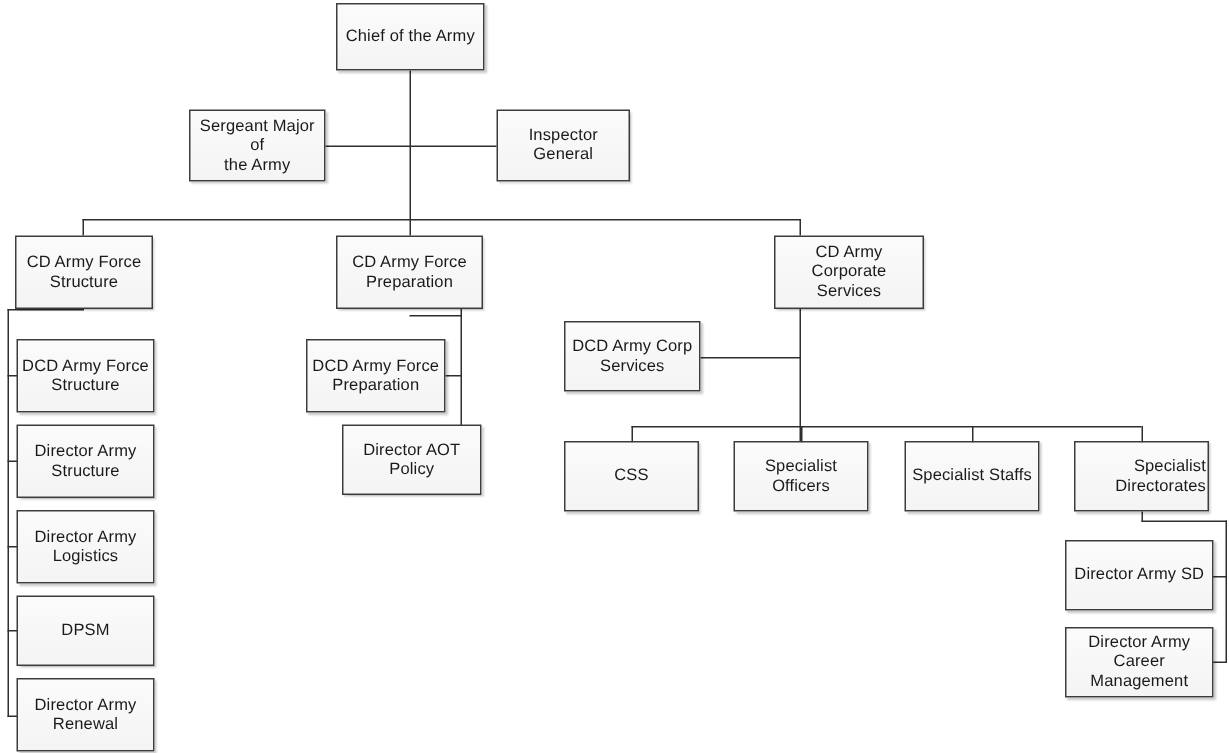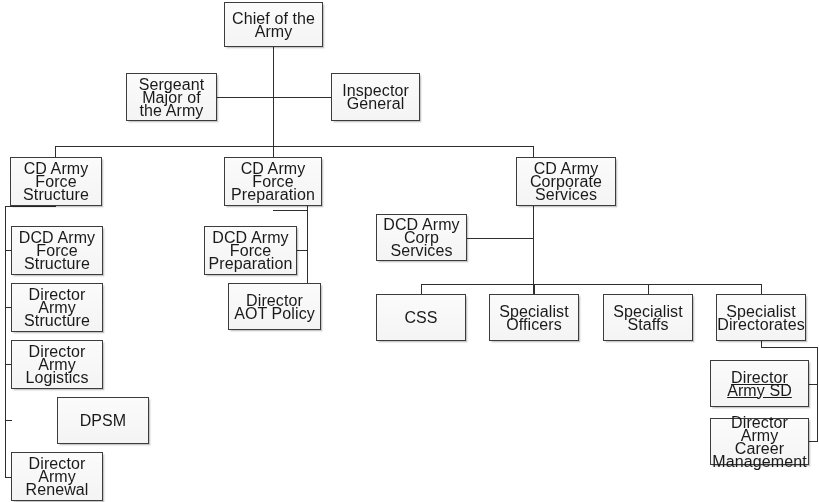--- a/index.html
+++ b/index.html
@@ -23,21 +23,21 @@
     position: absolute;
     box-sizing: border-box;
     border: 1px solid #3c3c3c;
     background: linear-gradient(to bottom, #fbfbfb 0%, #f4f4f4 100%);
     box-shadow: 1.5px 1.5px 1.5px rgba(0,0,0,0.22);
     display: flex;
     align-items: center;
     justify-content: center;
     text-align: center;
     color: #1a1a1a;
-    font-size: 16px;
+    font-size: 11px;
     line-height: 13px;
     letter-spacing: 0.1px;
     z-index: 3;
     padding: 0 1px;
   }
   .node .node-label {
     display: block;
     white-space: pre-line;
     width: 108%;
   }
@@ -110,21 +110,21 @@
 Structure</span>
     </div>
     <div class="node" style="left: 11px; top: 283px; width: 92px; height: 49px;">
       <span class="node-label">Director Army
 Structure</span>
     </div>
     <div class="node" style="left: 11px; top: 340px; width: 92px; height: 49px;">
       <span class="node-label">Director Army
 Logistics</span>
     </div>
-    <div class="node" style="left: 11px; top: 397px; width: 92px; height: 47px; margin-left: 46px;">
+    <div class="node" style="left: 11px; top: 397px; width: 92px; height: 47px;">
       <span class="node-label">DPSM</span>
     </div>
     <div class="node" style="left: 11px; top: 452px; width: 92px; height: 49px;">
       <span class="node-label">Director Army
 Renewal</span>
     </div>
     <div class="node" style="left: 204px; top: 226px; width: 93px; height: 49px;">
       <span class="node-label">DCD Army Force
 Preparation</span>
     </div>
@@ -137,24 +137,24 @@
     </div>
     <div class="node" style="left: 376px; top: 294px; width: 90px; height: 47px; align-items: center;">
       <span class="node-label">CSS</span>
     </div>
     <div class="node" style="left: 489px; top: 294px; width: 90px; height: 47px;">
       <span class="node-label">Specialist Officers</span>
     </div>
     <div class="node" style="left: 603px; top: 294px; width: 90px; height: 47px;">
       <span class="node-label">Specialist Staffs</span>
     </div>
-    <div class="node" style="left: 716px; top: 294px; width: 90px; height: 47px;">
+    <div class="node" style="left: 716px; top: 294px; width: 90px; height: 47px; text-align: right;">
       <span class="node-label">Specialist
 Directorates</span>
     </div>
-    <div class="node" style="left: 710px; top: 360px; width: 99px; height: 47px; text-decoration: underline;">
+    <div class="node" style="left: 710px; top: 360px; width: 99px; height: 47px;">
       <span class="node-label">Director Army SD</span>
     </div>
     <div class="node" style="left: 710px; top: 418px; width: 99px; height: 47px;">
       <span class="node-label">Director Army
 Career Management</span>
     </div>
   </div>
 
 </body></html>

